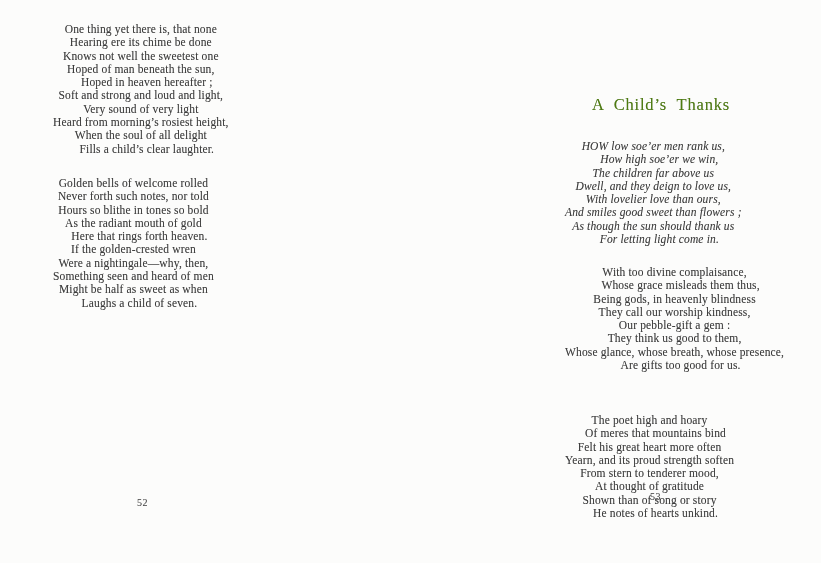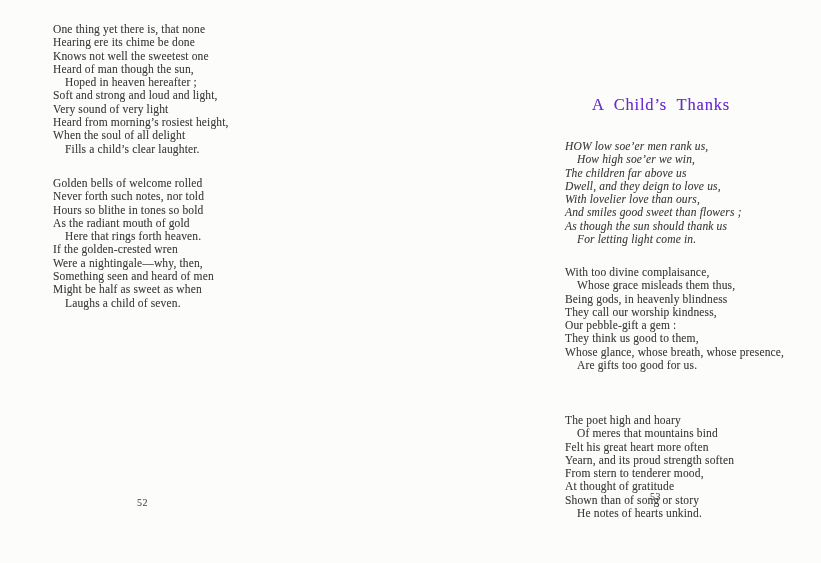--- a/index.html
+++ b/index.html
@@ -6,21 +6,21 @@
   body {
     width: 821px;
     height: 563px;
     position: relative;
     overflow: hidden;
     background: #fcfcfb;
     font-family: "Liberation Serif", "DejaVu Serif", serif;
     color: #3c3c3c;
   }
   .page { position: absolute; inset: 0; }
-  .stanza { position: absolute; }
+  .stanza { position: absolute; text-align: center; }
   .line {
     font-size: 11.5px;
     line-height: 13.3px;
     letter-spacing: 0.15px;
     white-space: nowrap;
     text-shadow: 0 0 0.5px rgba(70,70,70,0.35);
   }
   .indent { padding-left: 12px; }
 
   
@@ -32,21 +32,21 @@
     position: absolute;
     left: 566px;
     top: 95px;
     width: 190px;
     margin: 0;
     text-align: center;
     font-size: 16.5px;
     font-weight: 400;
     letter-spacing: 0.8px;
     word-spacing: 5px;
-    color: #6d28d9;
+    color: #4d7c0f;
     text-shadow: 0 0 0.5px rgba(60,60,60,0.35);
     white-space: nowrap;
   }
   .right-stanza-1 { left: 565px; top: 140px; font-style: italic; }
   .right-stanza-2 { left: 565px; top: 266px; }
   .right-stanza-3 { left: 565px; top: 389px; margin-top: 25px; }
 
   .page-number {
     position: absolute;
     font-size: 10px;
@@ -59,21 +59,21 @@
 </style>
 </head>
 <body>
 
 <div class="page">
 
   <div class="stanza left-stanza-1">
     <div class="line">One thing yet there is, that none</div>
     <div class="line">Hearing ere its chime be done</div>
     <div class="line">Knows not well the sweetest one</div>
-    <div class="line">Heard of man though the sun,</div>
+    <div class="line">Hoped of man beneath the sun,</div>
     <div class="line indent">Hoped in heaven hereafter ;</div>
     <div class="line">Soft and strong and loud and light,</div>
     <div class="line">Very sound of very light</div>
     <div class="line">Heard from morning’s rosiest height,</div>
     <div class="line">When the soul of all delight</div>
     <div class="line indent">Fills a child’s clear laughter.</div>
   </div>
 
   <div class="stanza left-stanza-2">
     <div class="line">Golden bells of welcome rolled</div>

